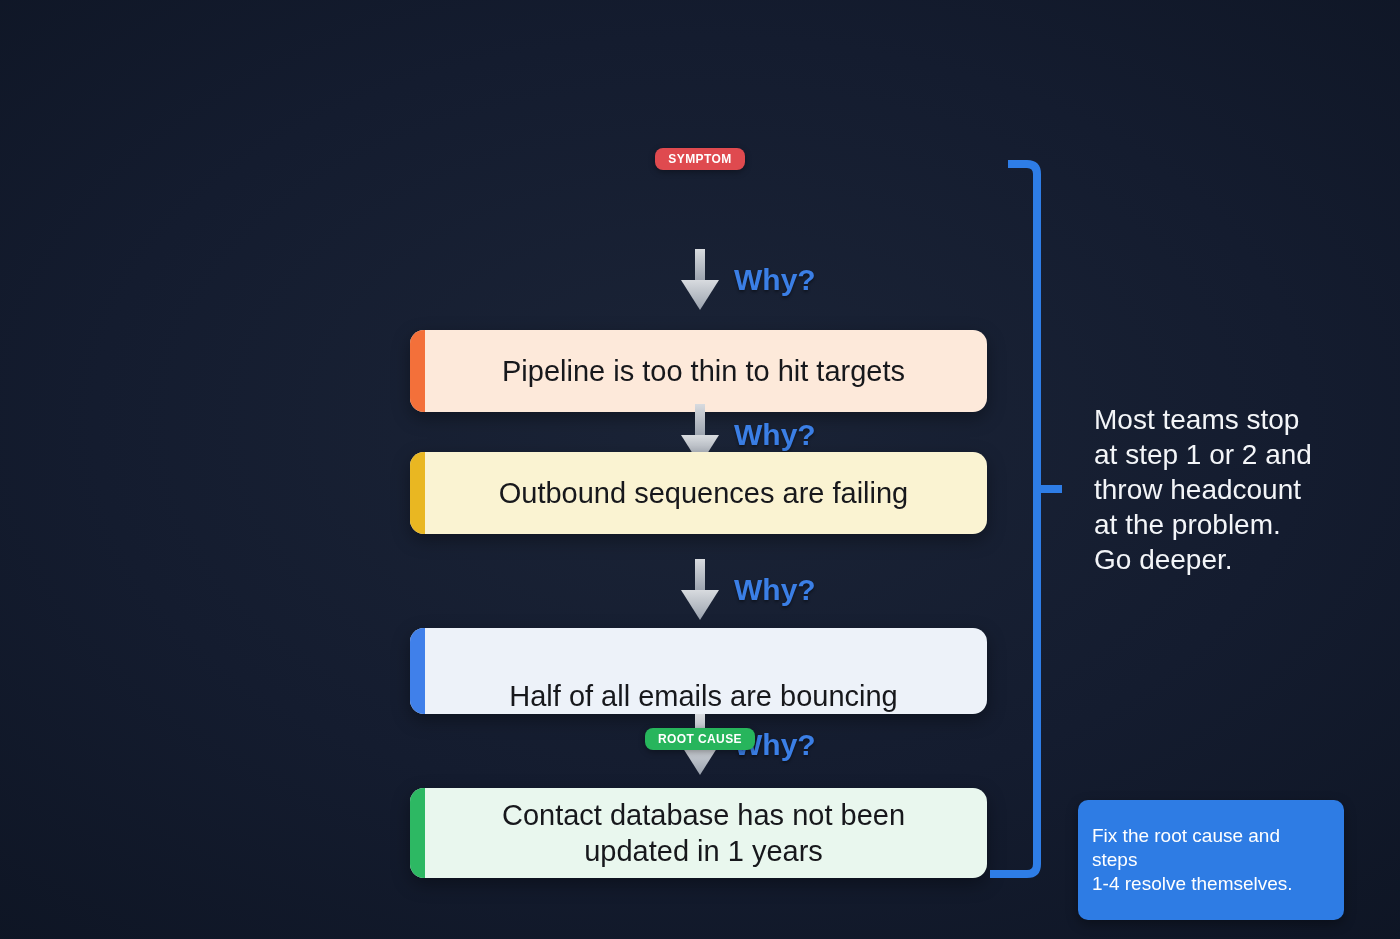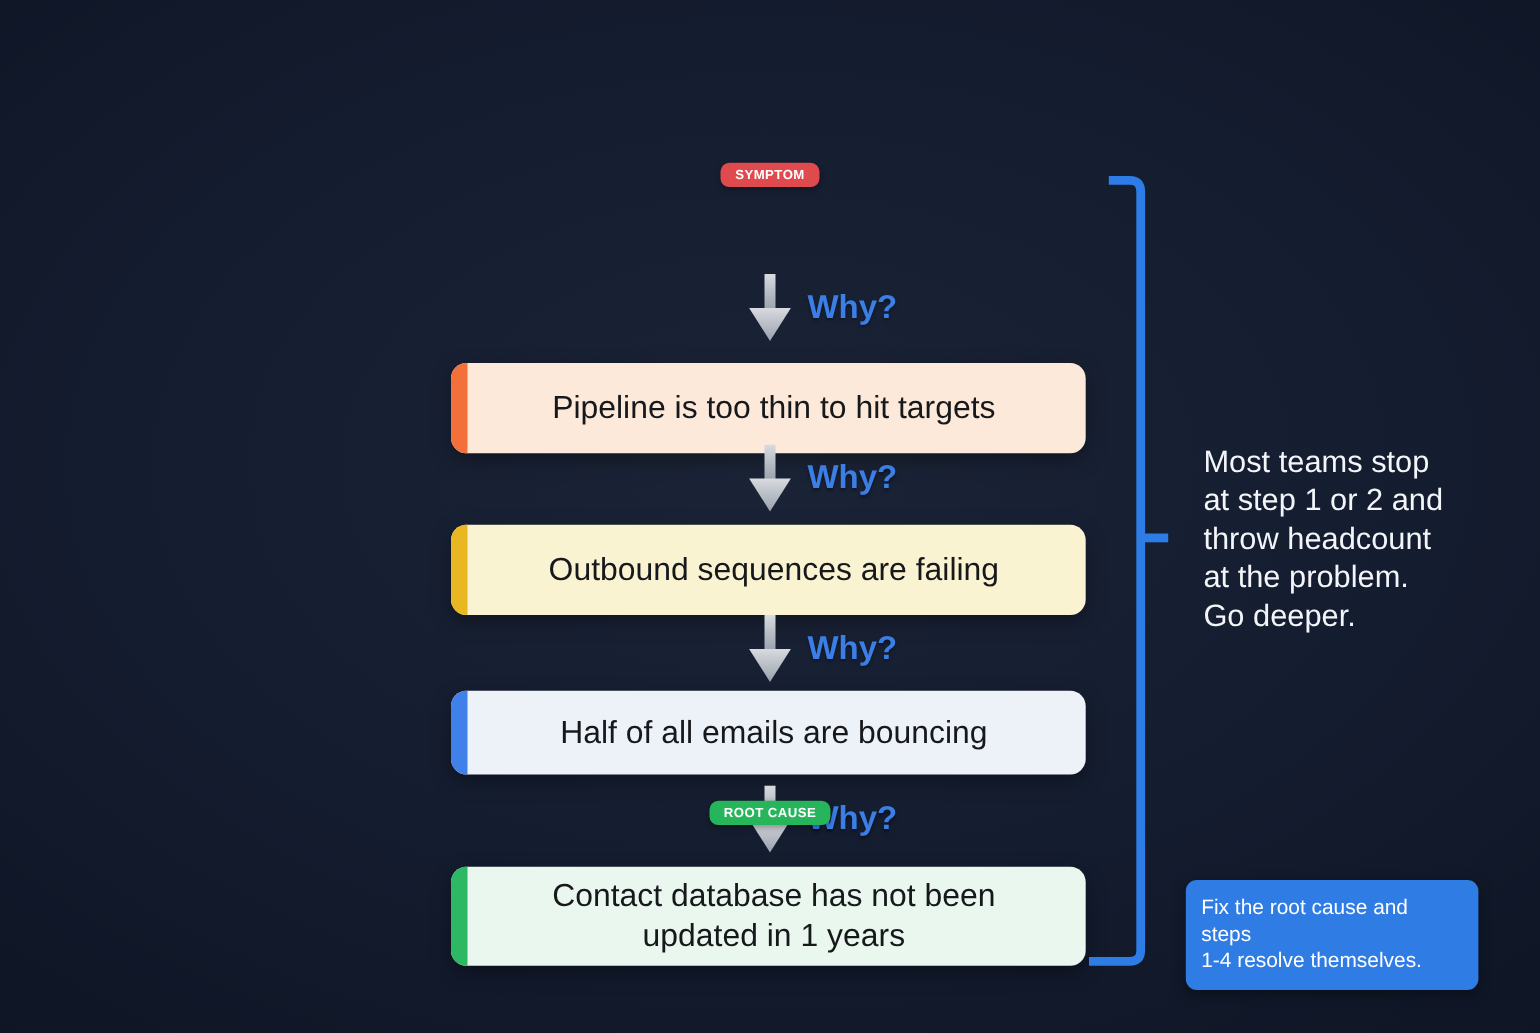--- a/index.html
+++ b/index.html
@@ -37,21 +37,21 @@
   .why{
     position:absolute;font-size:30px;font-weight:700;
     text-shadow:0 2px 3px rgba(0,0,0,.4);
   }
   .side-note{
     position:absolute;left:1078px;top:402px;width:260px;
     font-size:28px;line-height:35px;color:#f3f5f8;white-space:pre-line;margin-left:16px;
   }
   .callout{
     position:absolute;left:1078px;top:800px;width:238px;
-    border-radius:10px;padding:14px 14px;
+    border-radius:10px;padding:24px 14px;
     font-size:19px;line-height:24px;font-weight:500;color:#ffffff;
     white-space:pre-line;box-shadow:0 4px 12px rgba(0,0,0,.35);
   }
   .bracket-svg{position:absolute;left:980px;top:156px;}
   svg{display:block;}
 </style>
 </head>
 <body>
 
 <div class="canvas">
@@ -78,32 +78,32 @@
     <span class="strip" style="background: rgb(243, 112, 58);"></span>
     <span class="step-text">Pipeline is too thin to hit targets</span>
   </div>
 
   <svg class="arrow" style="left:679px;top:404px" width="42" height="62" viewBox="0 0 42 62">
     <rect x="16" y="0" width="10" height="33" fill="url(#arrowGrad)"></rect>
     <polygon points="2,31 40,31 21,61" fill="url(#arrowGrad)"></polygon>
   </svg>
   <div class="why" style="left: 734px; top: 418px; color: rgb(59, 127, 230);">Why?</div>
 
-  <div class="step-box" style="top: 477px; height: 82px; background: rgb(250, 243, 210);">
+  <div class="step-box" style="top: 452px; height: 82px; background: rgb(250, 243, 210);">
     <span class="strip" style="background: rgb(233, 183, 34);"></span>
     <span class="step-text">Outbound sequences are failing</span>
   </div>
 
   <svg class="arrow" style="left:679px;top:559px" width="42" height="62" viewBox="0 0 42 62">
     <rect x="16" y="0" width="10" height="33" fill="url(#arrowGrad)"></rect>
     <polygon points="2,31 40,31 21,61" fill="url(#arrowGrad)"></polygon>
   </svg>
   <div class="why" style="left: 734px; top: 573px; color: rgb(59, 127, 230);">Why?</div>
 
-  <div class="step-box" style="top: 628px; height: 76px; background: rgb(237, 242, 249);">
+  <div class="step-box" style="top: 628px; height: 86px; background: rgb(237, 242, 249); align-items: flex-end;">
     <span class="strip" style="background: rgb(64, 128, 234);"></span>
     <span class="step-text">Half of all emails are bouncing</span>
   </div>
 
   <svg class="arrow" style="left:679px;top:714px" width="42" height="62" viewBox="0 0 42 62">
     <rect x="16" y="0" width="10" height="33" fill="url(#arrowGrad)"></rect>
     <polygon points="2,31 40,31 21,61" fill="url(#arrowGrad)"></polygon>
   </svg>
   <div class="why" style="left: 734px; top: 728px; color: rgb(59, 127, 230);">Why?</div>
 

